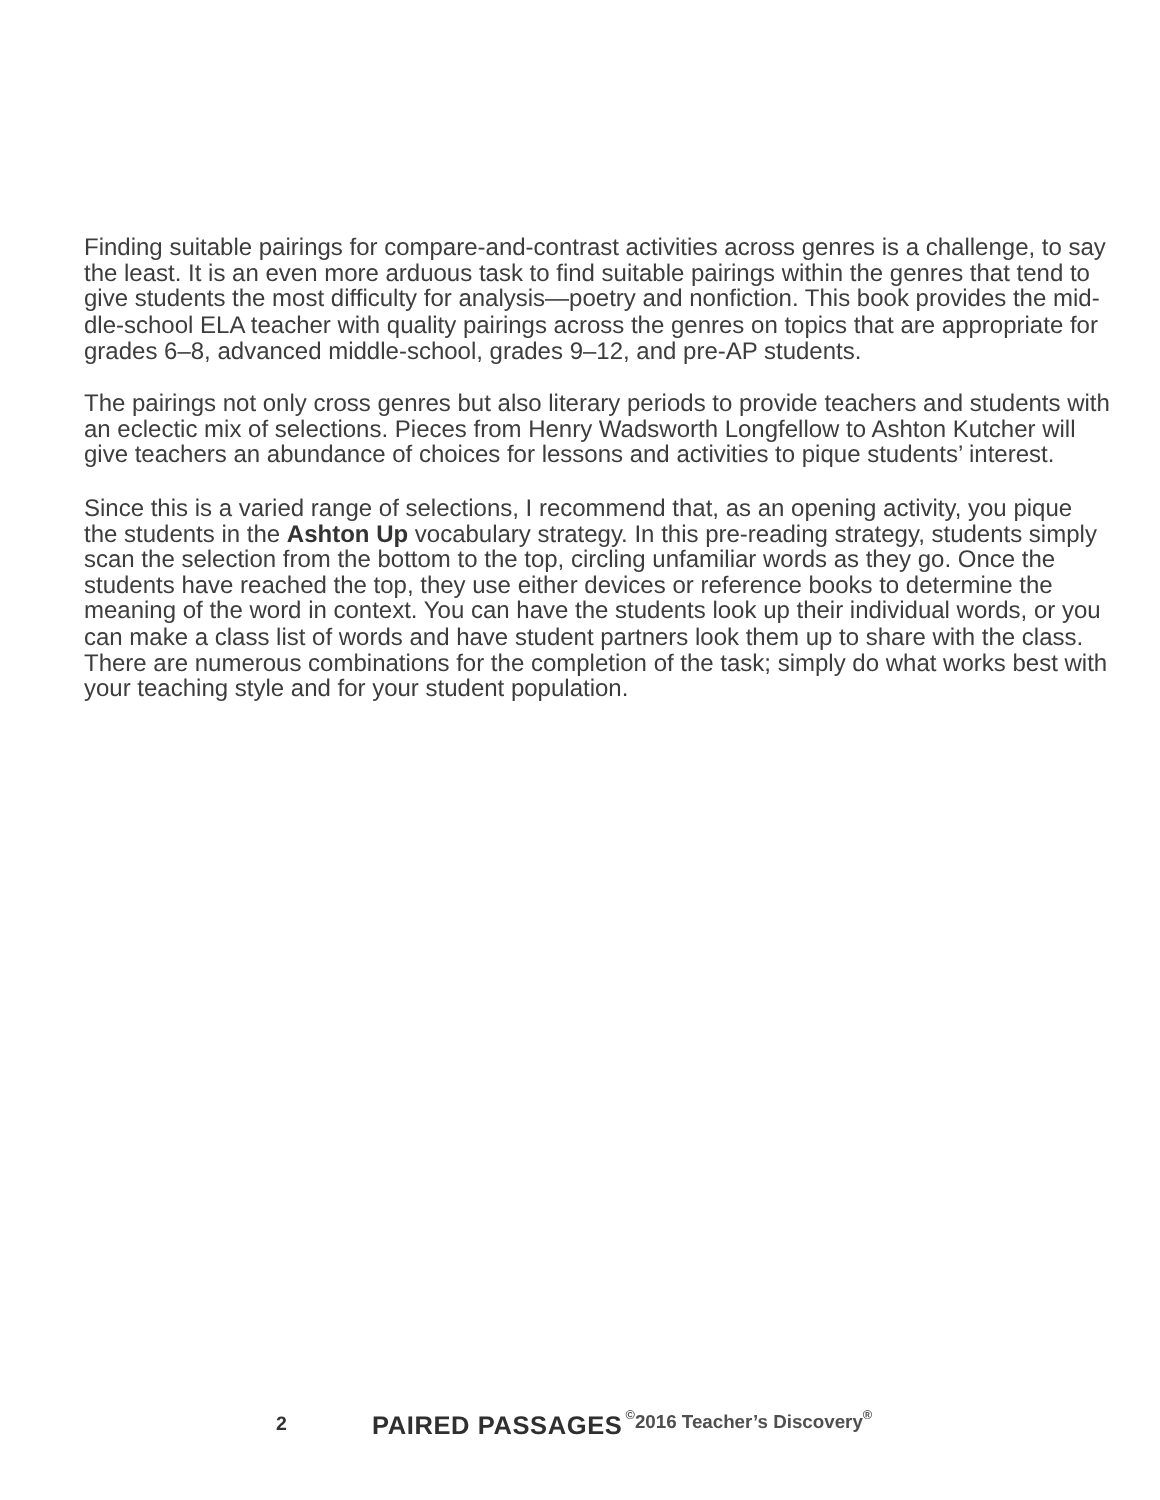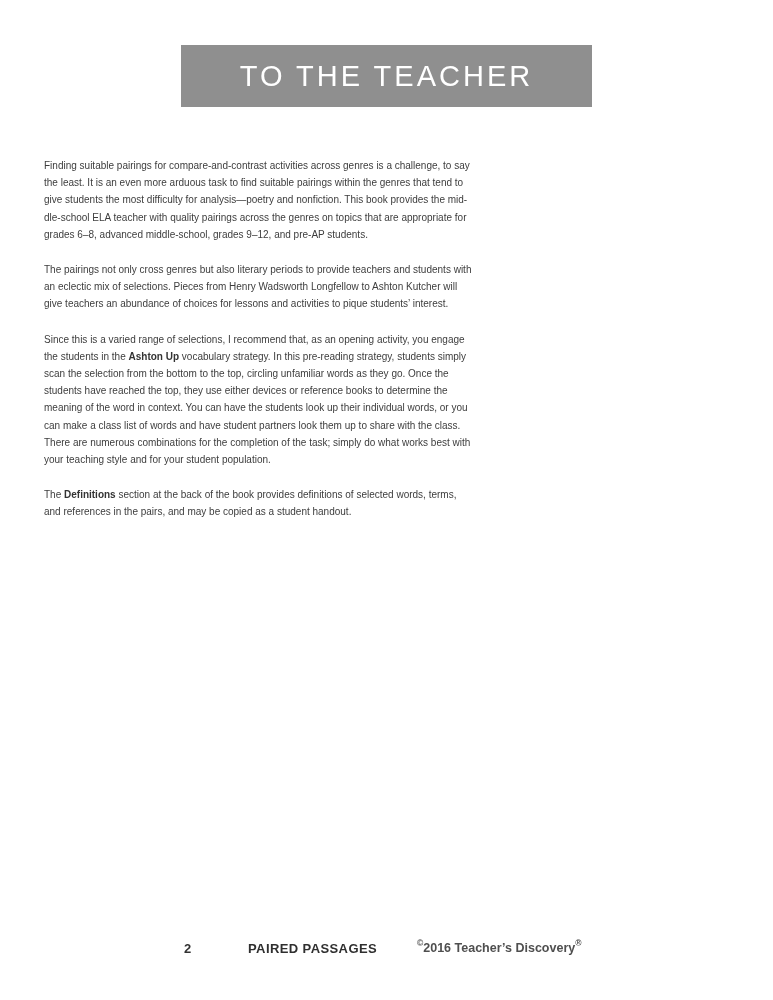--- a/index.html
+++ b/index.html
@@ -28,24 +28,24 @@
   }
   .banner-title {
     color: #ffffff;
     font-size: 29px;
     font-weight: 400;
     letter-spacing: 3px;
     white-space: nowrap;
   }
   .content {
     position: absolute;
-    left: 44px;
+    left: 56px;
     top: 157px;
     width: 716px;
-    font-size: 10px;
+    font-size: 16px;
     line-height: 17.2px;
     color: #3d3d3d;
   }
   .content p {
     margin: 0 0 18px 0;
     white-space: pre-line;
   }
   .content strong {
     font-weight: 700;
     color: #333333;
@@ -63,21 +63,21 @@
     left: 184px;
     top: 941px;
     font-size: 13px;
     font-weight: 700;
     color: #323232;
   }
   .book-title {
     position: absolute;
     left: 248px;
     top: 941px;
-    font-size: 13px;
+    font-size: 17px;
     font-weight: 700;
     letter-spacing: 0.4px;
     color: #2f2f2f;
     white-space: nowrap;
   }
   .copyright {
     position: absolute;
     left: 417px;
     top: 941px;
     font-size: 12.5px;
@@ -90,46 +90,41 @@
     position: relative;
     top: -1px;
     line-height: 0;
   }
 </style>
 </head>
 <body>
 
 <div class="page">
 
-  <div class="banner" style="background-color: rgb(143, 143, 143);">
-    <span class="banner-title">TO THE TEACHER</span>
-  </div>
 
   <div class="content" style="color: rgb(61, 61, 61);">
     <p><span>Finding suitable pairings for compare-and-contrast activities across genres is a challenge, to say
 the least. It is an even more arduous task to find suitable pairings within the genres that tend to
 give students the most difficulty for analysis—poetry and nonfiction. This book provides the mid-
 dle-school ELA teacher with quality pairings across the genres on topics that are appropriate for
 grades 6–8, advanced middle-school, grades 9–12, and pre-AP students.</span></p>
 
     <p><span>The pairings not only cross genres but also literary periods to provide teachers and students with
 an eclectic mix of selections. Pieces from Henry Wadsworth Longfellow to Ashton Kutcher will
 give teachers an abundance of choices for lessons and activities to pique students’ interest.</span></p>
 
-    <p><span>Since this is a varied range of selections, I recommend that, as an opening activity, you engage
+    <p><span>Since this is a varied range of selections, I recommend that, as an opening activity, you pique
 the students in the </span><strong>Ashton Up</strong><span> vocabulary strategy. In this pre-reading strategy, students simply
 scan the selection from the bottom to the top, circling unfamiliar words as they go. Once the
 students have reached the top, they use either devices or reference books to determine the
 meaning of the word in context. You can have the students look up their individual words, or you
 can make a class list of words and have student partners look them up to share with the class.
 There are numerous combinations for the completion of the task; simply do what works best with
 your teaching style and for your student population.</span></p>
 
-    <p><span>The </span><strong>Definitions</strong><span> section at the back of the book provides definitions of selected words, terms,
-and references in the pairs, and may be copied as a student handout.</span></p>
   </div>
 
   <div class="footer">
     <span class="page-number">2</span>
     <span class="book-title">PAIRED PASSAGES</span>
     <span class="copyright" style="color: rgb(79, 79, 79);"><sup>©</sup><span>2016 Teacher’s Discovery</span><sup>®</sup></span>
   </div>
 
 </div>
 

